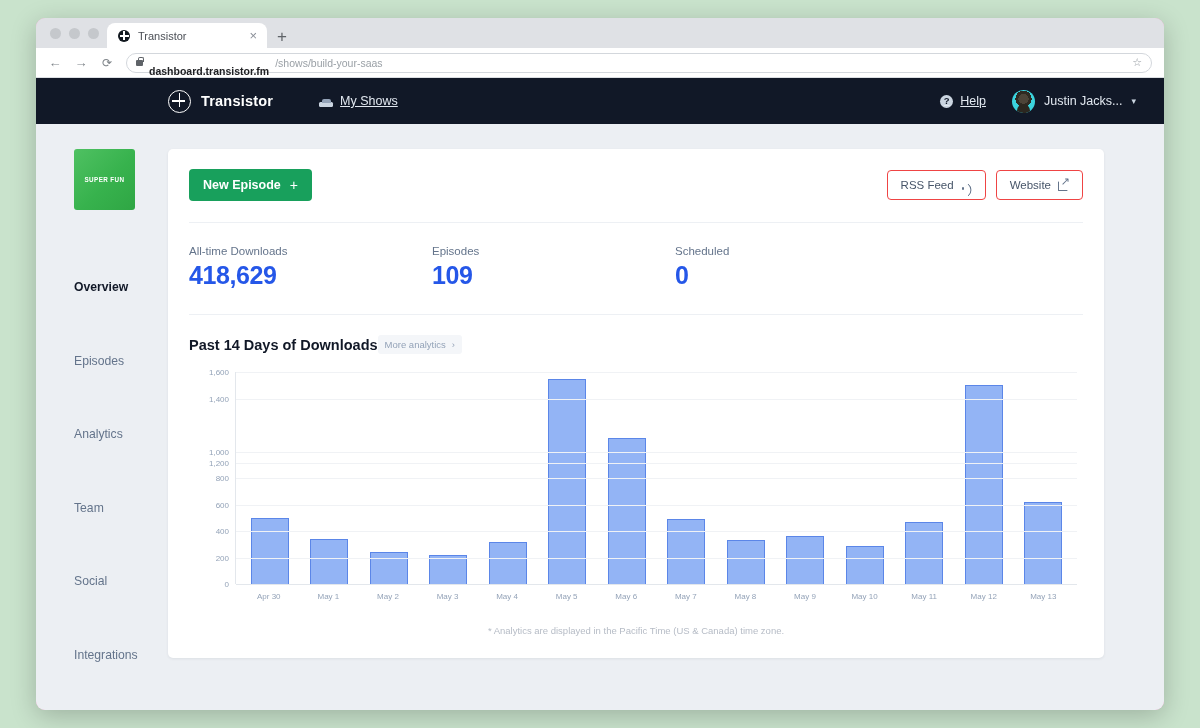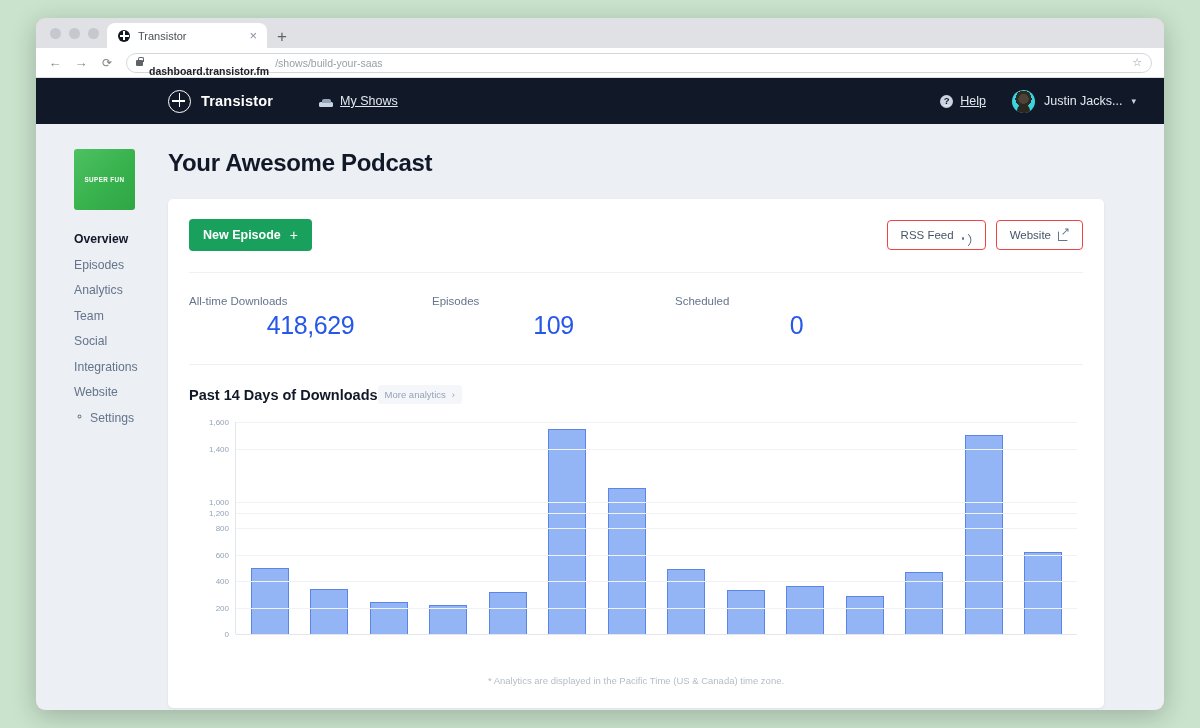--- a/index.html
+++ b/index.html
@@ -154,21 +154,21 @@
   .sidebar { width: 132px; padding-left: 38px; flex: none; }
   .albumart {
     width: 61px; height: 61px; border-radius: 3px;
     background: linear-gradient(135deg, #4fc162 0%, #37b24d 55%, #2fa644 100%);
     display: flex; align-items: center; justify-content: center;
     color: #fff; font-size: 6.3px; font-weight: 700; letter-spacing: .4px;
   }
   .sidenav { margin-top: 22px; display: flex; flex-direction: column; gap: 11.5px; }
   .sidenav a {
     font-size: 12.2px; color: #64748b; text-decoration: none;
-    display: flex; align-items: flex-start; gap: 5px;
+    display: flex; align-items: flex-start; gap: 5px; margin-top: 48px;
   }
   .sidenav a.active { color: #111827; font-weight: 700; }
   .gear {
     width: 11px; height: 11px; flex: none;
     display: inline-block;
   }
   .gear svg { display: block; }
 
   .content { flex: 1; padding-right: 60px; }
   .page-title {
@@ -227,21 +227,21 @@
     font-size: 11px; color: #64748b; line-height: 1;
   }
 
   .stats {
     display: flex;
     padding: 22px 0 24px 0;
     border-bottom: 1px solid #edf0f4;
   }
   .stat { width: 243px; }
   .stat-label { font-size: 11.5px; color: #64748b; margin-bottom: 4px; }
-  .stat-value { font-size: 25px; font-weight: 400; color: #2557e8; letter-spacing: -0.4px; text-align: center; }
+  .stat-value { font-size: 25px; font-weight: 700; color: #2557e8; letter-spacing: -0.4px; }
 
   .chart-head {
     display: flex; align-items: center; 
     padding: 20px 0 10px 0;
   }
   .chart-title { font-size: 14.5px; font-weight: 700; color: #111827; }
   .pill {
     background: #f4f6f9; border-radius: 3px;
     font-size: 9.5px; color: #94a3b8;
     padding: 4px 7px;
@@ -373,21 +373,20 @@
                     <path d="M10 6.5a3.5 3.5 0 100 7 3.5 3.5 0 000-7zm0 5.5a2 2 0 110-4 2 2 0 010 4z"></path>
                     <path d="M17.4 11.2l-1.3-.7a6.2 6.2 0 000-1l1.3-.7a.6.6 0 00.2-.8l-1.2-2a.6.6 0 00-.8-.2l-1.3.7a6.3 6.3 0 00-.9-.5V4.3a.6.6 0 00-.6-.6h-2.4a.6.6 0 00-.6.6v1.5c-.3.1-.6.3-.9.5l-1.3-.7a.6.6 0 00-.8.2l-1.2 2a.6.6 0 00.2.8l1.3.7a6.2 6.2 0 000 1l-1.3.7a.6.6 0 00-.2.8l1.2 2a.6.6 0 00.8.2l1.3-.7c.3.2.6.4.9.5v1.5c0 .3.3.6.6.6h2.4c.3 0 .6-.3.6-.6v-1.5c.3-.1.6-.3.9-.5l1.3.7a.6.6 0 00.8-.2l1.2-2a.6.6 0 00-.2-.8z" opacity=".001"></path>
                   </svg>
               </span>
               <span>Settings</span>
             </a>
           </nav>
         </div>
 
         <div class="content">
-          <h1 class="page-title">Your Awesome Podcast</h1>
 
           <div class="card">
 
             <div class="card-top">
               <button class="btn-primary">
                 <span>New Episode</span>
                 <span class="plus">+</span>
               </button>
               <div class="top-right">
                 <button class="btn-ghost">
@@ -491,20 +490,36 @@
                   <div class="gridline" style="top: 25%; margin-top: 38px;">
                     <span class="ytick">1,200</span>
                   </div>
                   <div class="gridline" style="top: 12.5%;">
                     <span class="ytick">1,400</span>
                   </div>
                   <div class="gridline" style="top: 0%;">
                     <span class="ytick">1,600</span>
                   </div>
                 </div>
+              <div class="xlabels" id="xlabels">
+                  <div class="xlabel">Apr 30</div>
+                  <div class="xlabel">May 1</div>
+                  <div class="xlabel">May 2</div>
+                  <div class="xlabel">May 3</div>
+                  <div class="xlabel">May 4</div>
+                  <div class="xlabel">May 5</div>
+                  <div class="xlabel">May 6</div>
+                  <div class="xlabel">May 7</div>
+                  <div class="xlabel">May 8</div>
+                  <div class="xlabel">May 9</div>
+                  <div class="xlabel">May 10</div>
+                  <div class="xlabel">May 11</div>
+                  <div class="xlabel">May 12</div>
+                  <div class="xlabel">May 13</div>
+                </div>
             </div>
 
             <div class="footnote">* Analytics are displayed in the Pacific Time (US &amp; Canada) time zone.</div>
           </div>
         </div>
       </div>
     </div>
   </div>
 </div>
 

